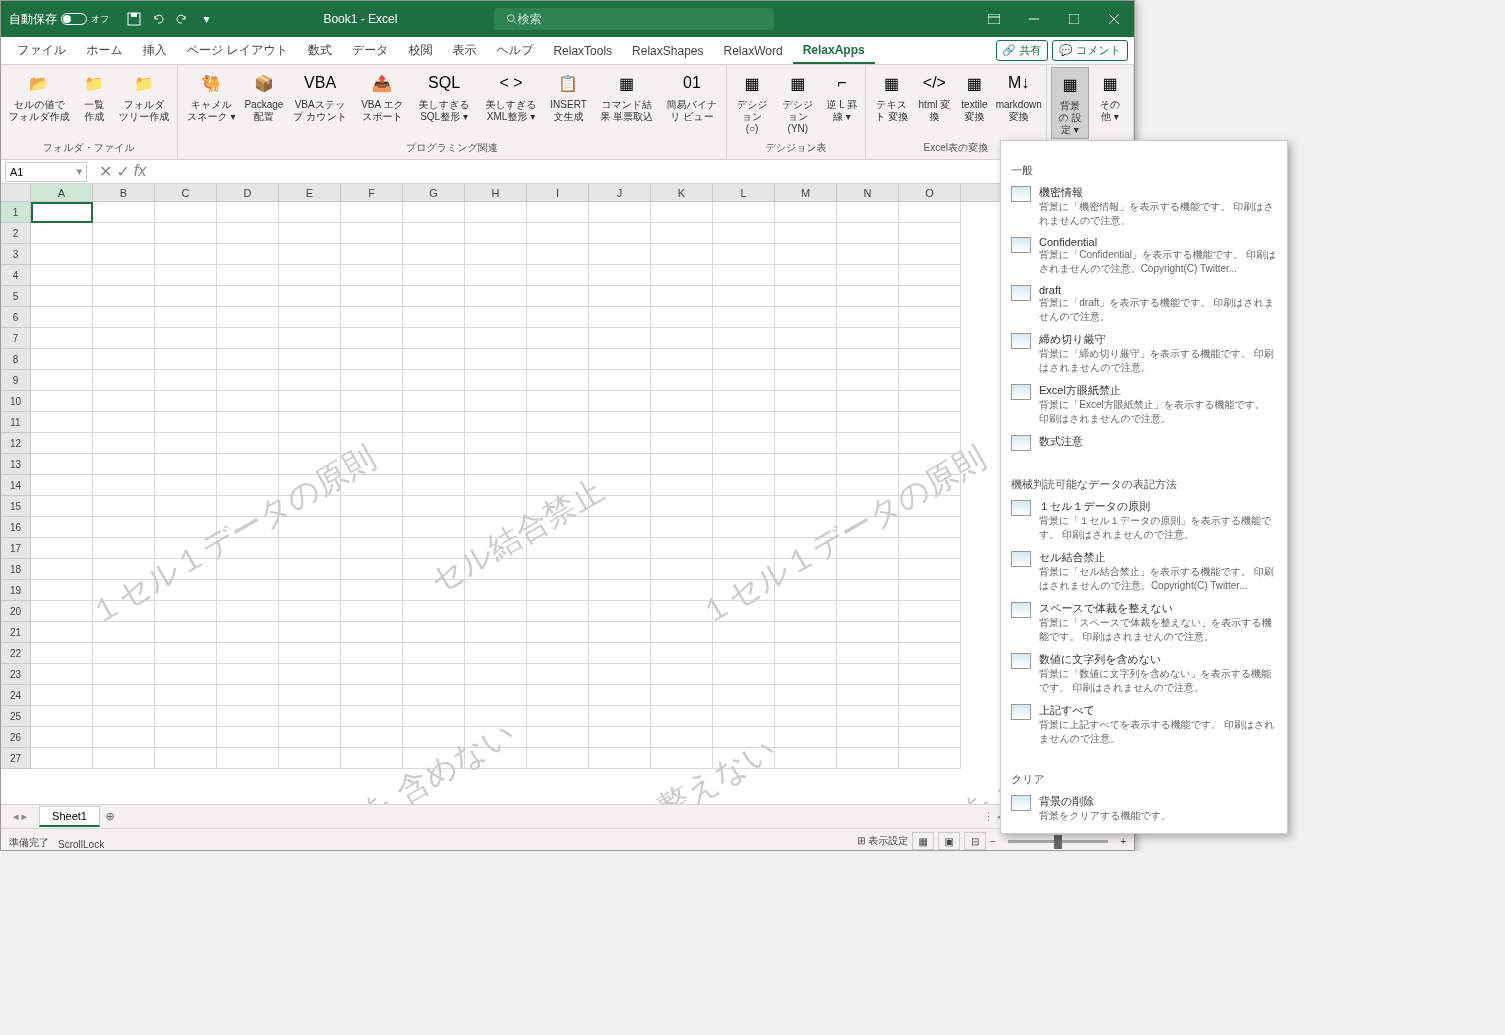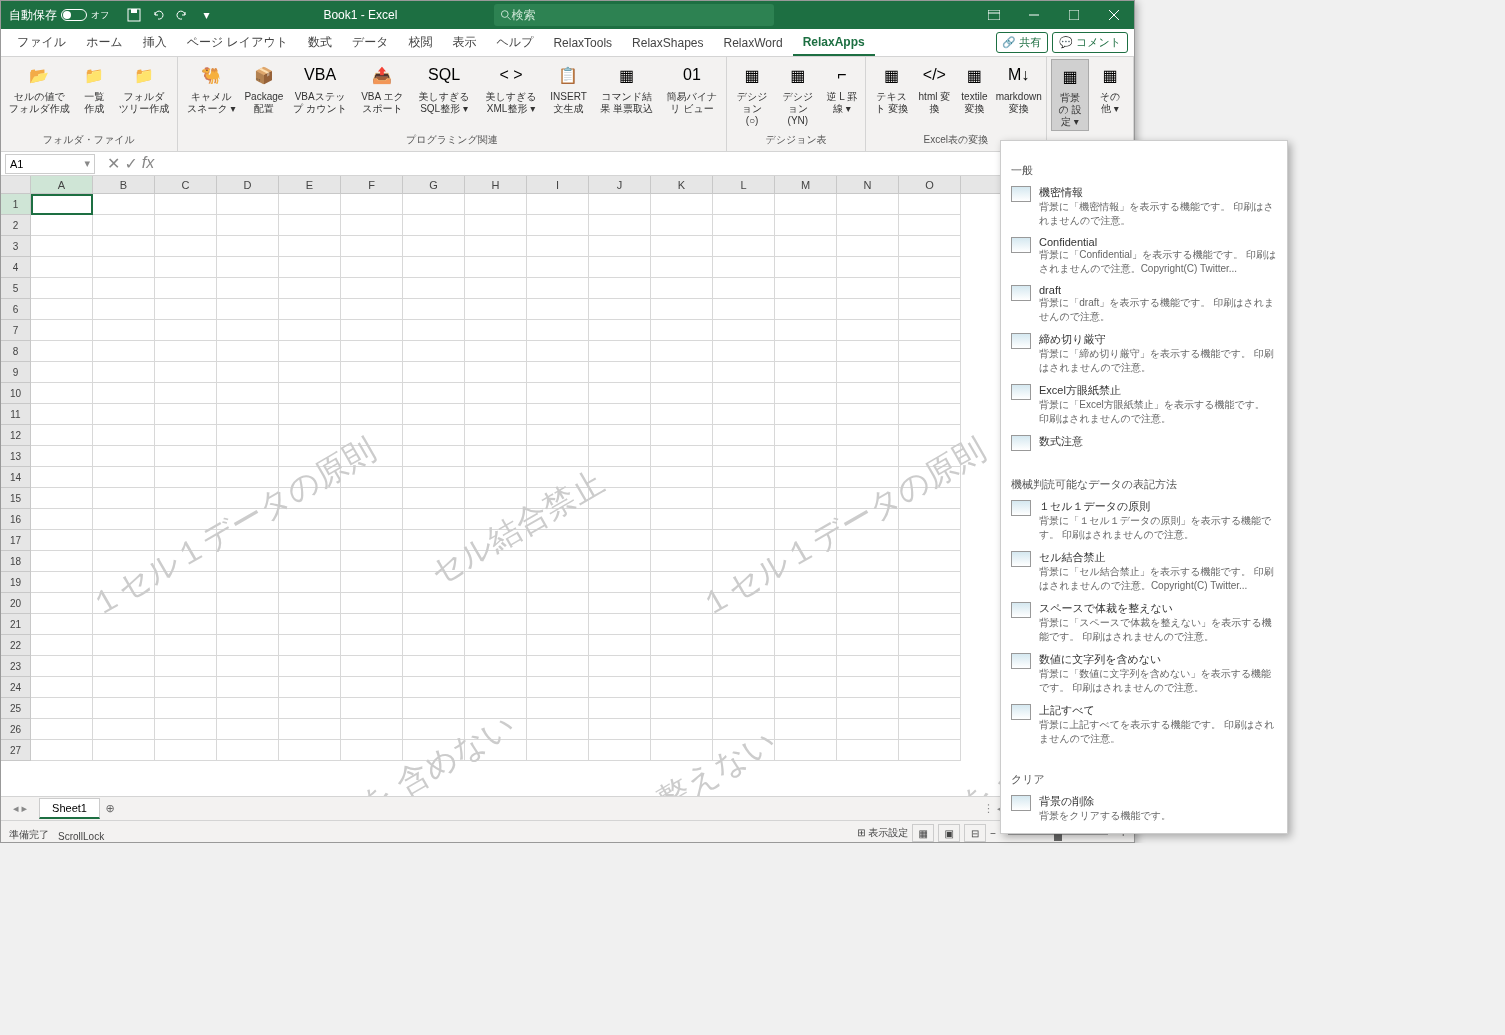--- a/index.html
+++ b/index.html
@@ -1,44 +1,44 @@
 <!DOCTYPE html>
 <html><head>
 <meta charset="utf-8">
 <style>
 * { box-sizing: border-box; margin: 0; padding: 0; font-family: "Yu Gothic UI", "Meiryo", sans-serif; }
 body { background: #f0f0f0; overflow: hidden; }
 .window { width: 1135px; background: #fff; border: 1px solid #999; box-shadow: 2px 2px 8px rgba(0,0,0,0.3); position: relative; }
-.titlebar { height: 28px; background: #1d6f42; display: flex; align-items: center; color: #fff; font-size: 12px; }
+.titlebar { height: 36px; background: #1d6f42; display: flex; align-items: center; color: #fff; font-size: 12px; }
 .autosave { display: flex; align-items: center; gap: 4px; padding: 0 8px; }
 .toggle { width: 26px; height: 12px; border: 1px solid #fff; border-radius: 6px; position: relative; }
 .toggle::after { content: ''; position: absolute; width: 8px; height: 8px; background: #fff; border-radius: 50%; left: 1px; top: 1px; }
 .qat { display: flex; gap: 2px; padding: 0 6px; }
 .qat-btn { width: 22px; height: 22px; display: flex; align-items: center; justify-content: center; cursor: pointer; }
 .title-center { flex: 1; text-align: left; padding-left: 100px; }
-.search-box { width: 280px; height: 22px; background: #2d8252; border-radius: 3px; display: flex; align-items: center; padding: 0 6px; margin-right: 200px; }
+.search-box { width: 280px; height: 22px; background: #2d8252; border-radius: 3px; display: flex; align-items: center; padding: 0 12px; margin-right: 200px; }
 .search-box input { background: transparent; border: none; color: #fff; font-size: 12px; width: 100%; outline: none; }
 .search-box input::placeholder { color: #cce5d5; }
 .winbtns { display: flex; }
 .winbtn { width: 40px; height: 30px; display: flex; align-items: center; justify-content: center; cursor: pointer; }
 .tabs { height: 28px; background: #fff; display: flex; align-items: center; padding: 0 6px; font-size: 12px; border-bottom: 1px solid #d4d4d4; }
 .tab { padding: 5px 10px; cursor: pointer; color: #444; }
 .tab.active { color: #1d6f42; font-weight: 600; border-bottom: 2px solid #1d6f42; }
 .tab-right { margin-left: auto; display: flex; gap: 4px; }
 .share-btn, .comment-btn { display: flex; align-items: center; gap: 3px; padding: 2px 6px; border: 1px solid #1d6f42; border-radius: 3px; font-size: 11px; color: #1d6f42; cursor: pointer; }
 .ribbon { height: 95px; background: #f3f2f1; display: flex; border-bottom: 1px solid #d4d4d4; }
 .group { display: flex; flex-direction: column; border-right: 1px solid #d4d4d4; padding: 2px 4px; }
 .group-items { display: flex; flex: 1; align-items: flex-start; gap: 2px; }
 .rbtn { display: flex; flex-direction: column; align-items: center; justify-content: flex-start; padding: 2px 3px; cursor: pointer; min-width: 38px; }
 .rbtn.active { background: #d0d0d0; border: 1px solid #aaa; }
 .rbtn .ico { width: 28px; height: 28px; display: flex; align-items: center; justify-content: center; margin-bottom: 2px; }
 .rbtn .lbl { font-size: 10px; text-align: center; line-height: 1.2; color: #333; }
 .group-label { font-size: 10px; text-align: center; color: #555; padding: 2px 0; }
 .formula-bar { height: 24px; display: flex; align-items: center; border-bottom: 1px solid #d4d4d4; background: #fff; }
-.name-box { width: 90px; height: 20px; border: 1px solid #ccc; margin: 0 4px; font-size: 11px; padding: 0 4px; display: flex; align-items: center; justify-content: space-between; }
+.name-box { width: 82px; height: 20px; border: 1px solid #ccc; margin: 0 4px; font-size: 11px; padding: 0 4px; display: flex; align-items: center; justify-content: space-between; }
 .fb-btns { display: flex; gap: 4px; padding: 0 8px; color: #888; }
 .fb-input { flex: 1; border: none; font-size: 11px; padding: 0 4px; outline: none; }
 .grid-area { position: relative; height: 620px; background: #fff; overflow: hidden; }
 .col-headers { display: flex; height: 18px; background: #e6e6e6; border-bottom: 1px solid #c8c8c8; }
 .corner { width: 30px; border-right: 1px solid #c8c8c8; background: #e6e6e6; }
 .col-h { width: 62px; border-right: 1px solid #c8c8c8; text-align: center; font-size: 11px; color: #444; line-height: 18px; }
 .col-h.sel { background: #cfe5d6; }
 .rows { position: relative; }
 .row { display: flex; height: 21px; }
 .row-h { width: 30px; border-right: 1px solid #c8c8c8; border-bottom: 1px solid #c8c8c8; background: #e6e6e6; text-align: center; font-size: 10px; color: #444; line-height: 21px; }

